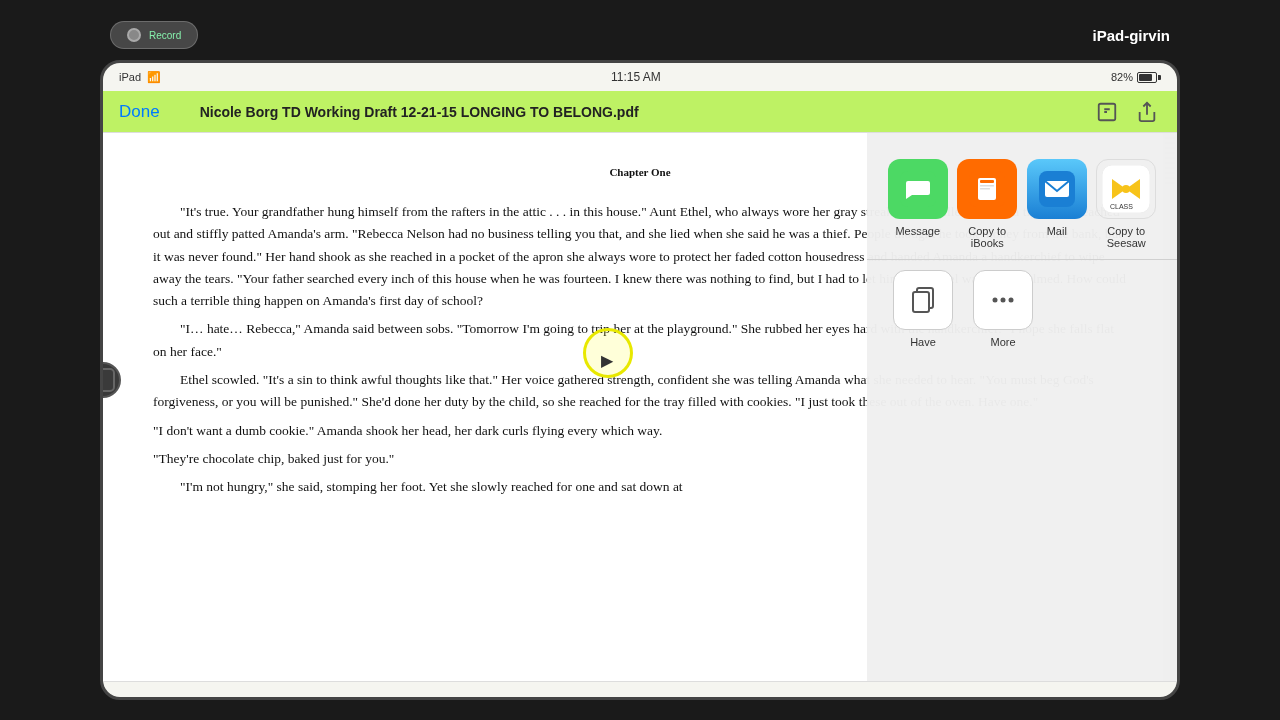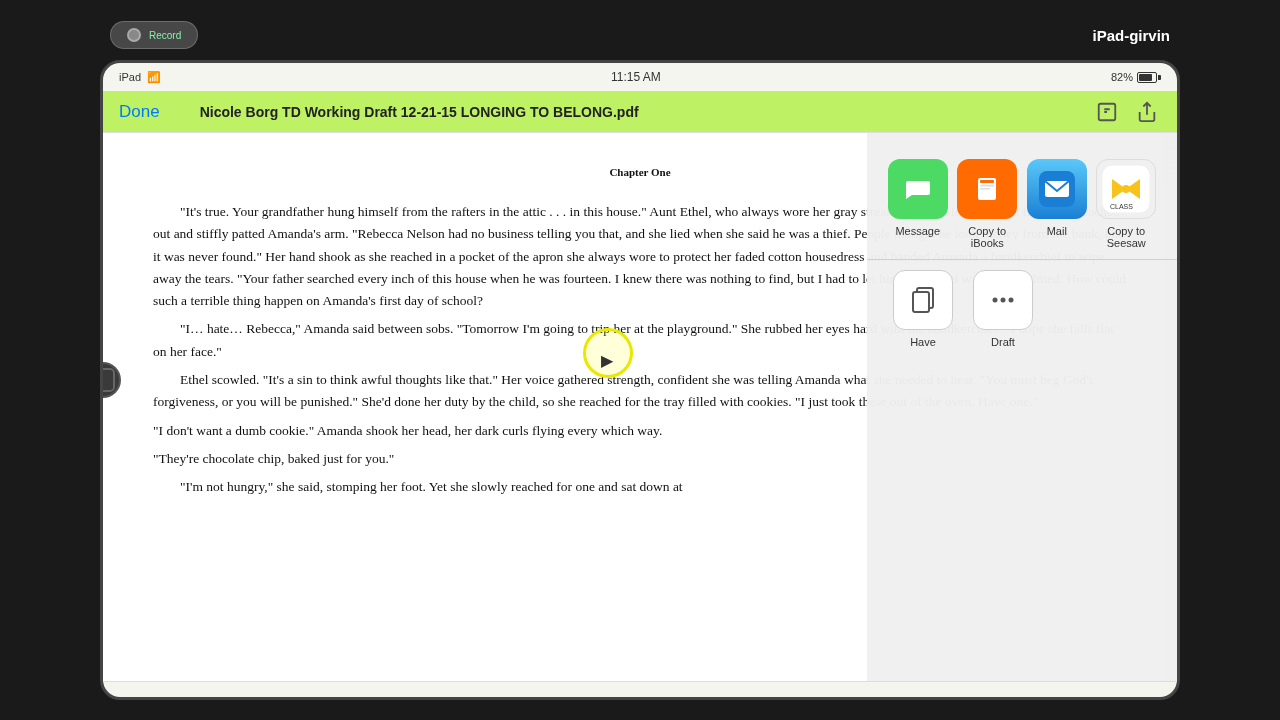--- a/index.html
+++ b/index.html
@@ -529,21 +529,21 @@
 
 
           <div class="action-item">
             <div class="action-icon-box">
               <svg width="32" height="32" viewBox="0 0 32 32" fill="none">
                 <circle cx="8" cy="16" r="2.5" fill="#555"></circle>
                 <circle cx="16" cy="16" r="2.5" fill="#555"></circle>
                 <circle cx="24" cy="16" r="2.5" fill="#555"></circle>
               </svg>
             </div>
-            <span class="action-item-label">Draft</span>
+            <span class="action-item-label">More</span>
           </div>
         </div>
       </div>
     </div>
 
     <div class="ipad-bottom"></div>
 
   </div>
 </div>
 

